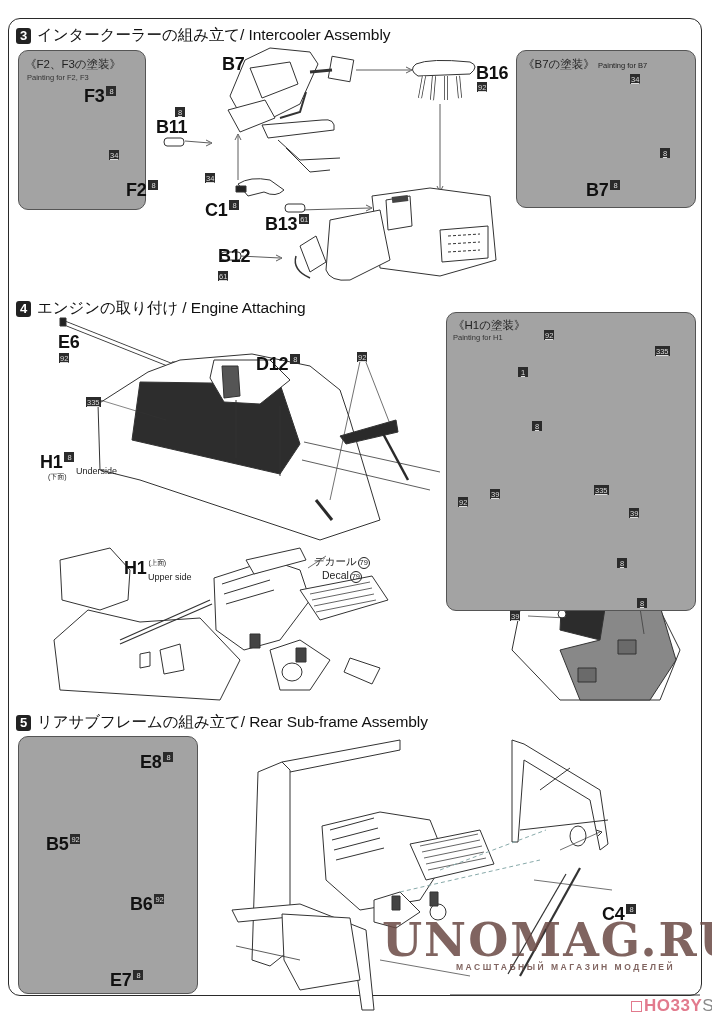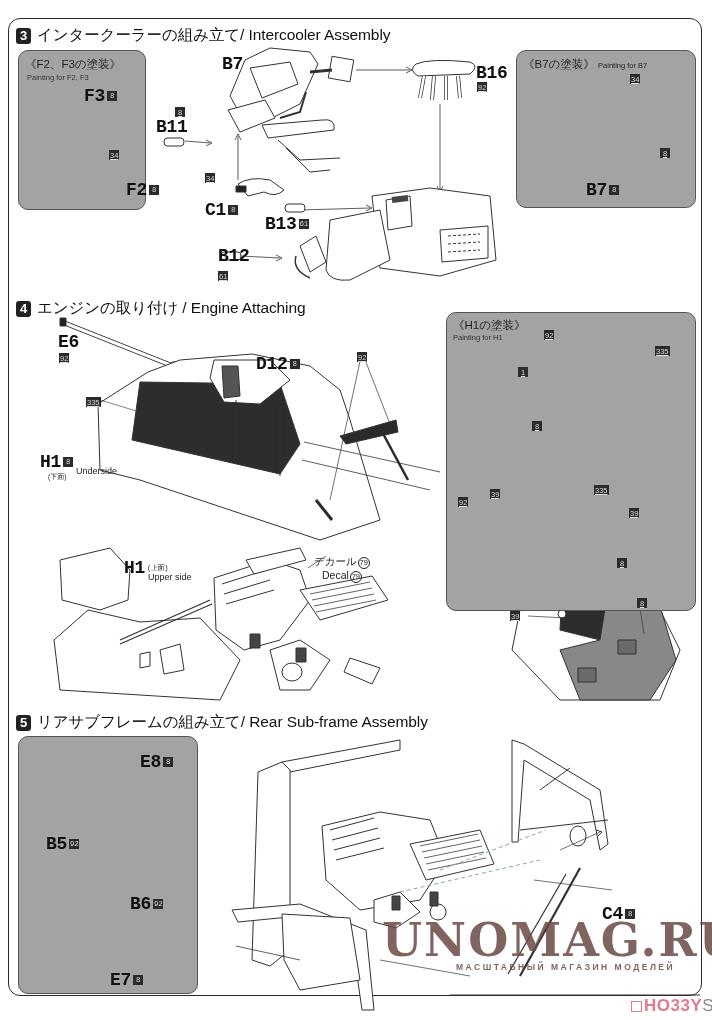--- a/index.html
+++ b/index.html
@@ -7,21 +7,21 @@
          font-family:"Liberation Sans", "DejaVu Sans", sans-serif; color:#1a1a1a; }
   .page { position:absolute; left:0; top:0; width:712px; height:1020px; }
   .frame { position:absolute; left:8px; top:18px; width:694px; height:978px;
            border:1.5px solid #2a2a2a; border-radius:12px; box-sizing:border-box; }
   .step-title { position:absolute; display:flex; align-items:center; font-size:15.5px; color:#111; white-space:nowrap; letter-spacing:-0.1px; }
   .step-num { display:inline-flex; width:15px; height:16px; background:#222; color:#fff; border-radius:3px;
               font-weight:bold; font-size:13px; align-items:center; justify-content:center; margin-right:6px; }
   .panel { position:absolute; border:1.2px solid #555; border-radius:10px; background:#a3a3a3; box-sizing:border-box; }
   .panel-title { position:absolute; font-size:11.5px; color:#222; white-space:nowrap; }
   .panel-sub { position:absolute; font-size:7.5px; color:#333; white-space:nowrap; }
-  .part { position:absolute; font-weight:bold; font-size:18px; color:#111; white-space:nowrap; display:flex; align-items:center; letter-spacing:-0.3px;font-family:Liberation Mono, monospace; }
+  .part { position:absolute; font-weight:bold; font-size:18px; color:#111; white-space:nowrap; display:flex; letter-spacing:-0.3px; }
   .chip { display:inline-flex; align-items:center; justify-content:center; background:#2b2b2b; color:#ddd;
           font-size:7.5px; font-weight:normal; min-width:10px; height:10px; padding:0 1px; margin-left:2px; box-sizing:border-box; }
   .chip.solo { position:absolute; margin:0;text-decoration:underline; }
   .note { position:absolute; font-size:9px; color:#222; white-space:nowrap; line-height:10px; }
   .note.small { font-size:7px; }
   svg.art { position:absolute; left:0; top:0; width:712px; height:1020px; }
   svg.art * { vector-effect:non-scaling-stroke; }
   .wm { position:absolute; left:382px; top:913px; font-family:"DejaVu Serif", serif; font-size:46px; font-weight:bold;
         color:#6b4a45; opacity:0.85; letter-spacing:2px; }
   .wm-sub { position:absolute; left:456px; top:962px; font-size:8.5px; font-weight:bold; color:#6b4a45; letter-spacing:2.5px; opacity:0.85; }

